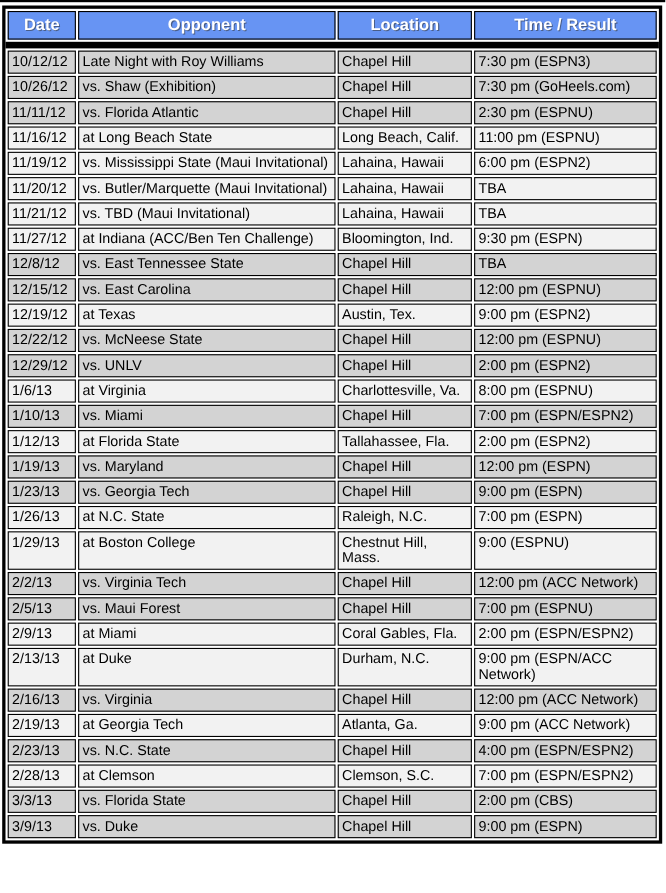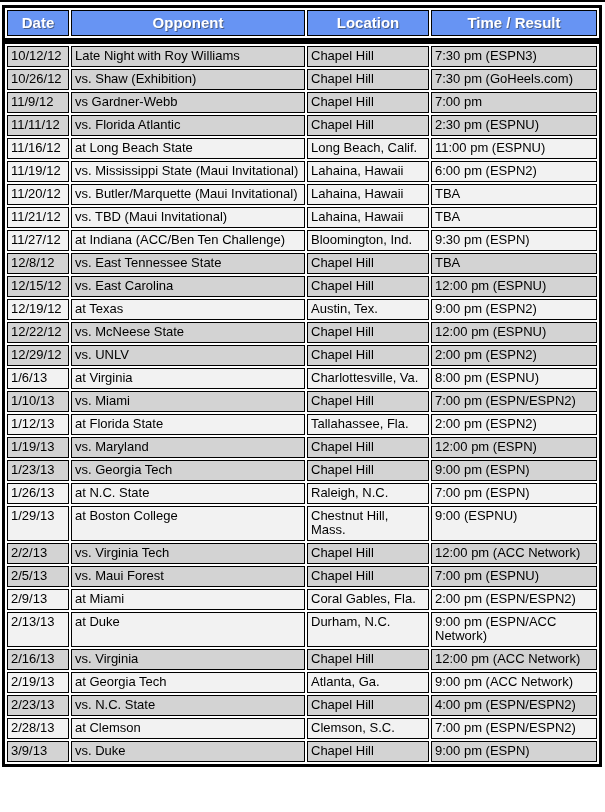--- a/index.html
+++ b/index.html
@@ -108,26 +108,20 @@
           <td>Chapel Hill</td>
           <td>7:30 pm (ESPN3)</td>
         </tr>
         <tr class="home">
           <td>10/26/12</td>
           <td>vs. Shaw (Exhibition)</td>
           <td>Chapel Hill</td>
           <td>7:30 pm (GoHeels.com)</td>
         </tr>
         <tr class="home">
-          <td>11/9/12</td>
-          <td>vs Gardner-Webb</td>
-          <td>Chapel Hill</td>
-          <td>7:00 pm</td>
-        </tr>
-        <tr class="home">
           <td>11/11/12</td>
           <td>vs. Florida Atlantic</td>
           <td>Chapel Hill</td>
           <td>2:30 pm (ESPNU)</td>
         </tr>
         <tr class="away">
           <td>11/16/12</td>
           <td>at Long Beach State</td>
           <td>Long Beach, Calif.</td>
           <td>11:00 pm (ESPNU)</td>
@@ -270,20 +264,26 @@
           <td>Chapel Hill</td>
           <td>4:00 pm (ESPN/ESPN2)</td>
         </tr>
         <tr class="away">
           <td>2/28/13</td>
           <td>at Clemson</td>
           <td>Clemson, S.C.</td>
           <td>7:00 pm (ESPN/ESPN2)</td>
         </tr>
         <tr class="home">
+          <td>3/3/13</td>
+          <td>vs. Florida State</td>
+          <td>Chapel Hill</td>
+          <td>2:00 pm (CBS)</td>
+        </tr>
+        <tr class="home">
           <td>3/9/13</td>
           <td>vs. Duke</td>
           <td>Chapel Hill</td>
           <td>9:00 pm (ESPN)</td>
         </tr>
       </tbody>
   </table>
 
 </div>
 

